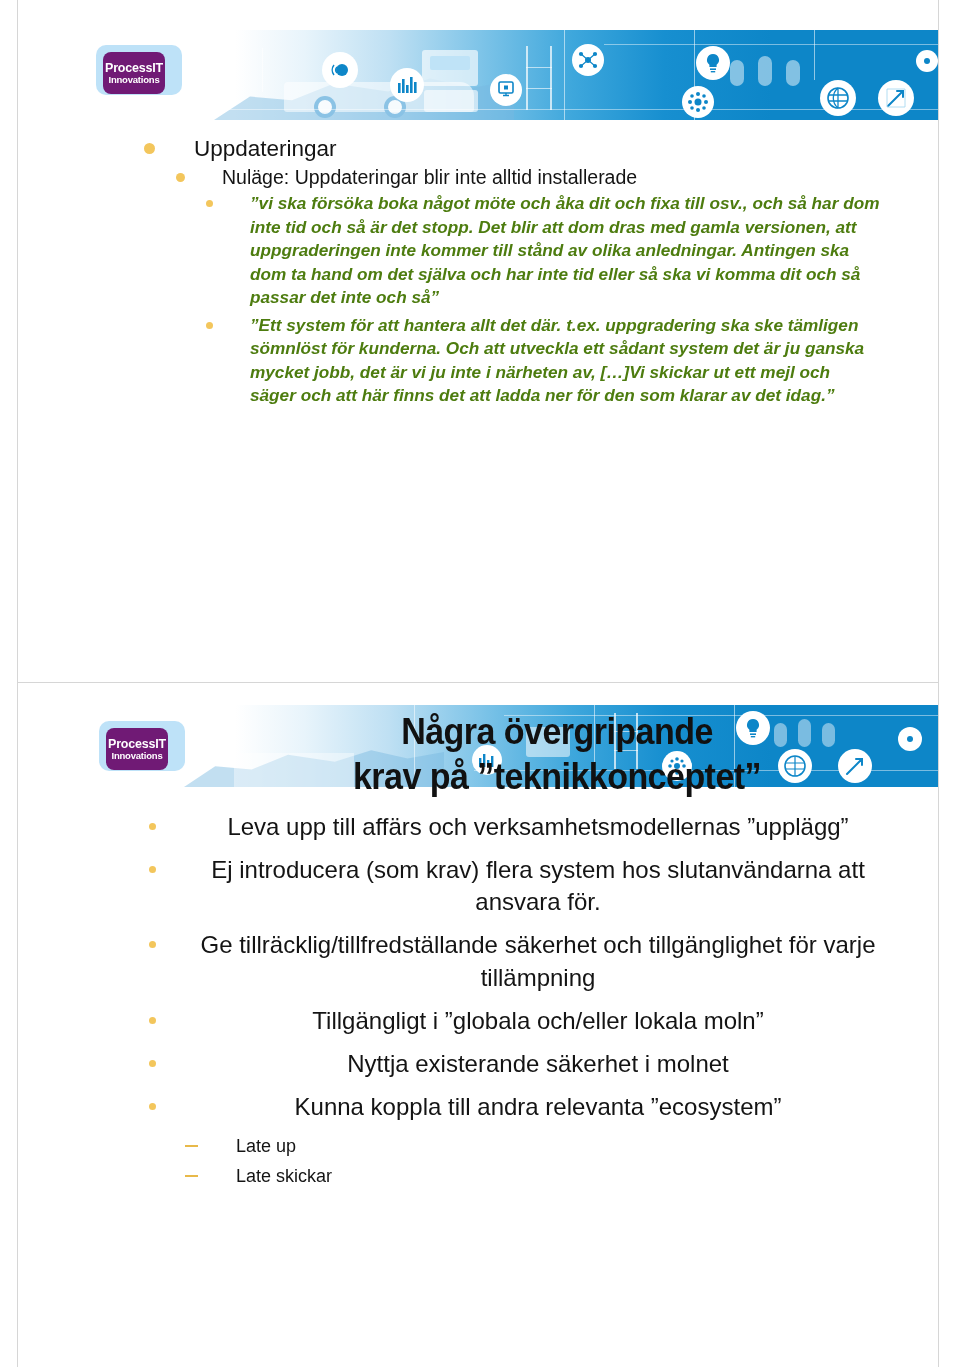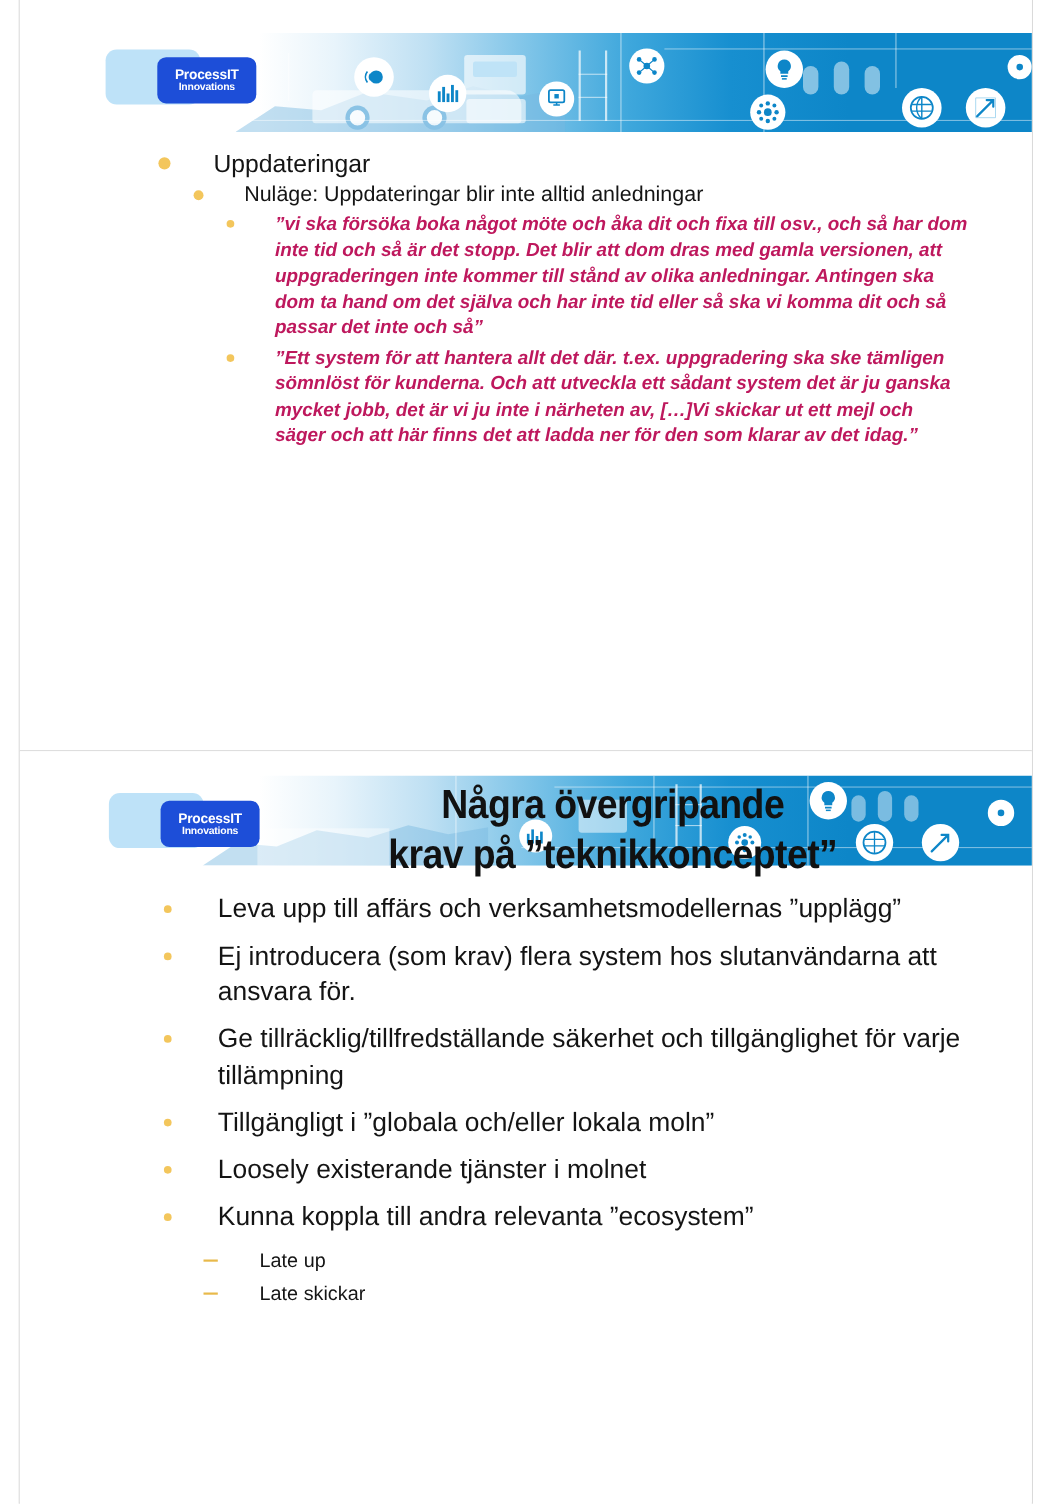--- a/index.html
+++ b/index.html
@@ -104,27 +104,26 @@
   .logo-wrap { position: absolute; }
   .logo-1 { left: 85px; top: 52px; }
   .logo-2 { left: 88px; top: 45px; }
   .logo-halo {
     position: absolute; left: -7px; top: -7px;
     width: 86px; height: 50px;
     background: #a8d8f5; border-radius: 10px; opacity: .75;
   }
   .logo-box {
     position: relative;
-    width: 90px; height: 42px;
-    background: #1d4ed8;
+    width: 62px; height: 42px;
+    background: #701a75;
     border-radius: 8px;
     display: flex; flex-direction: column;
     align-items: center; justify-content: center;
     line-height: 1.02;
-    margin-left: 40px;
   }
   .logo-main {
     color: #ffffff; font-weight: bold; font-size: 12.5px;
     letter-spacing: -0.2px;
   }
   .logo-sub {
     color: #ffffff; font-weight: bold; font-size: 9.5px;
     letter-spacing: -0.2px;
   }
 
@@ -177,31 +176,31 @@
   .s1-l2 > .txt { font-size: 19.5px; line-height: 1.32; color: #141414; }
   .s1-l2 > .bullet {
     left: 158px; top: 8px;
     width: 9px; height: 9px; border-radius: 50%;
     background: #f3c65c;
   }
 
   
   .s1-l3 { padding-left: 204px; padding-right: 58px; margin-bottom: 4px; }
   .s1-l3 > .txt {
-    font-size: 17.2px; line-height: 1.37; color: #be185d;
+    font-size: 17.2px; line-height: 1.37; color: #4d7c0f;
     font-style: italic; font-weight: bold;
   }
   .s1-l3 > .bullet {
     left: 188px; top: 8px;
     width: 7px; height: 7px; border-radius: 50%;
     background: #f3c65c;
   }
 
   
-  .s2-l1 { padding-left: 152px; padding-right: 60px; margin-bottom: 11px; }
+  .s2-l1 { padding-left: 152px; padding-right: 60px; margin-bottom: 11px; text-align: center; }
   .s2-l1 > .txt { font-size: 24px; line-height: 1.34; color: #141414; }
   .s2-l1 > .bullet {
     left: 131px; top: 12px;
     width: 7px; height: 7px; border-radius: 50%;
     background: #f3c65c;
   }
 
   
   .s2-l2 { padding-left: 190px; margin-bottom: 6px; }
   .s2-l2 > .txt { font-size: 18px; line-height: 1.34; color: #141414; }
@@ -328,21 +327,21 @@
     </div>
 
     <div class="content-1">
       <ul class="lvl">
         <li class="item s1-l1">
           <span class="bullet"></span>
           <span class="txt">Uppdateringar</span>
         </li>
         <li class="item s1-l2">
           <span class="bullet"></span>
-          <span class="txt">Nuläge: Uppdateringar blir inte alltid anledningar</span>
+          <span class="txt">Nuläge: Uppdateringar blir inte alltid installerade</span>
         </li>
         <li class="item s1-l3">
           <span class="bullet"></span>
           <span class="txt">”vi ska försöka boka något möte och åka dit och fixa till osv., och så har dom inte tid och så är det stopp. Det blir att dom dras med gamla versionen, att uppgraderingen inte kommer till stånd av olika anledningar. Antingen ska dom ta hand om det själva och har inte tid eller så ska vi komma dit och så passar det inte och så”</span>
         </li>
         <li class="item s1-l3">
           <span class="bullet"></span>
           <span class="txt">”Ett system för att hantera allt det där. t.ex. uppgradering ska ske tämligen sömnlöst för kunderna. Och att utveckla ett sådant system det är ju ganska mycket jobb, det är vi ju inte i närheten av, […]Vi skickar ut ett mejl och säger och att här finns det att ladda ner för den som klarar av det idag.”</span>
         </li>
       </ul>
@@ -439,21 +438,21 @@
         <li class="item s2-l1">
           <span class="bullet"></span>
           <span class="txt">Ge tillräcklig/tillfredställande säkerhet och tillgänglighet för varje tillämpning</span>
         </li>
         <li class="item s2-l1">
           <span class="bullet"></span>
           <span class="txt">Tillgängligt i ”globala och/eller lokala moln”</span>
         </li>
         <li class="item s2-l1">
           <span class="bullet"></span>
-          <span class="txt">Loosely existerande tjänster i molnet</span>
+          <span class="txt">Nyttja existerande säkerhet i molnet</span>
         </li>
         <li class="item s2-l1">
           <span class="bullet"></span>
           <span class="txt">Kunna koppla till andra relevanta ”ecosystem”</span>
         </li>
         <li class="item s2-l2">
           <span class="bullet"></span>
           <span class="txt">Late up</span>
         </li>
         <li class="item s2-l2">

